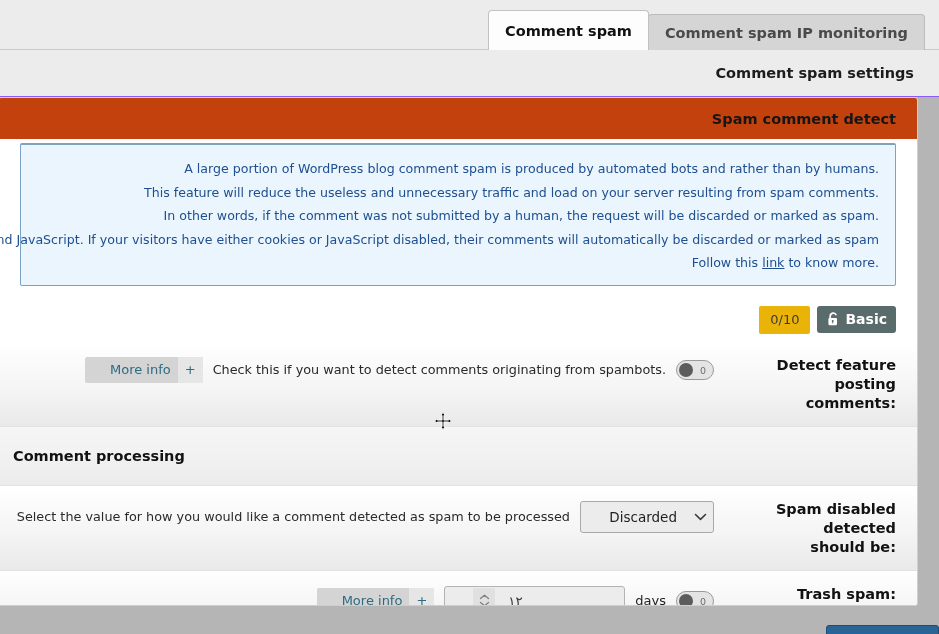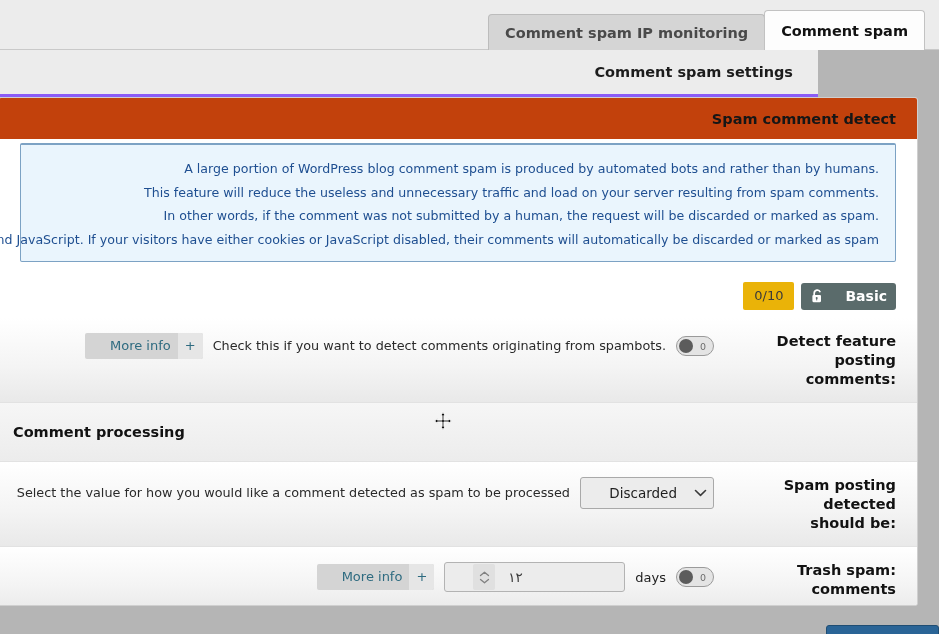--- a/index.html
+++ b/index.html
@@ -71,24 +71,24 @@
     height: 40px;
     line-height: 40px;
     position: relative;
     z-index: 3;
   }
 
   
   .page-title-bar {
     position: absolute;
     left: 0; top: 50px;
-    width: 818px;
+    width: 939px;
     height: 47px;
     background: #ececec;
-    border-bottom: 3px solid #8b5cf6;
+    border-bottom: 1px solid #8b5cf6;
     box-sizing: border-box;
     display: flex;
     align-items: center;
     justify-content: flex-start;
     padding: 0 25px;
   }
   .page-title {
     font-size: 14.5px;
     font-weight: bold;
     color: #1c1c1c;
@@ -158,21 +158,21 @@
   }
   .badge-basic {
     background: #5a6b6b;
     color: #ffffff;
     font-size: 14px;
     font-weight: bold;
     padding: 6px 9px 7px 10px;
     border-radius: 3px;
     display: inline-flex;
     align-items: flex-start;
-    gap: 21px;
+    gap: 5px;
     cursor: pointer;
     line-height: 1;
   }
   .badge-basic .lock-ico {
     display: inline-block;
     width: 13px; height: 14px;
     position: relative;
   }
   .counter-chip {
     background: #eab308;
@@ -409,39 +409,40 @@
     cursor: pointer;
   }
 </style>
 </head>
 <body>
 
 <div class="screen">
 
   <div class="chrome-top"></div>
   <div class="tabstrip">
+    <div class="tab active">Comment spam</div>
     <div class="tab inactive">Comment spam IP monitoring</div>
-    <div class="tab active">Comment spam</div>
   </div>
 
   <div class="page-title-bar">
     <div class="page-title">Comment spam settings</div>
   </div>
 
   <div class="panel">
 
     <div class="panel-header">
       <div class="panel-header-title">Spam comment detect</div>
     </div>
 
     <div class="notice">
       <p>.A large portion of WordPress blog comment spam is produced by automated bots and rather than by humans</p>
       <p>.This feature will reduce the useless and unnecessary traffic and load on your server resulting from spam comments</p>
       <p>.In other words, if the comment was not submitted by a human, the request will be discarded or marked as spam</p>
       <p>ture uses cookies and JavaScript. If your visitors have either cookies or JavaScript disabled, their comments will automatically be discarded or marked as spam</p>
+      <p><span>.Follow this </span><a href="#">link</a><span> to know more</span></p>
     </div>
 
     <div class="badge-row">
       <div class="badge-basic">
         <span>Basic</span>
         <span class="lock-ico">
           <svg width="13" height="14" viewBox="0 0 13 14">
             <path d="M3.2 6.2 V4.1 a3.1 3.1 0 0 1 6.0 -0.9" fill="none" stroke="#ffffff" stroke-width="1.7"></path>
             <rect x="1.4" y="6.0" width="8.6" height="7.2" rx="1.1" fill="#ffffff"></rect>
             <circle cx="5.7" cy="9.1" r="1.0" fill="#5a6b6b"></circle>
@@ -469,21 +470,21 @@
         </div>
       </div>
     </div>
 
     <div class="subhead-row">
       <div class="subhead">Comment processing</div>
     </div>
 
     <div class="form-row">
       <div class="row-label">
-        <span>Spam posting detected</span><br>
+        <span>Spam disabled detected</span><br>
         <span>:should be</span>
       </div>
       <div class="row-controls">
         <div class="select-box">
           <span class="chev">
             <svg width="13" height="8" viewBox="0 0 13 8">
               <path d="M1.5 1.5 L6.5 6.3 L11.5 1.5" fill="none" stroke="#3a3a3a" stroke-width="1.6" stroke-linecap="round" stroke-linejoin="round"></path>
             </svg>
           </span>
           <span class="sel-value">Discarded</span>

